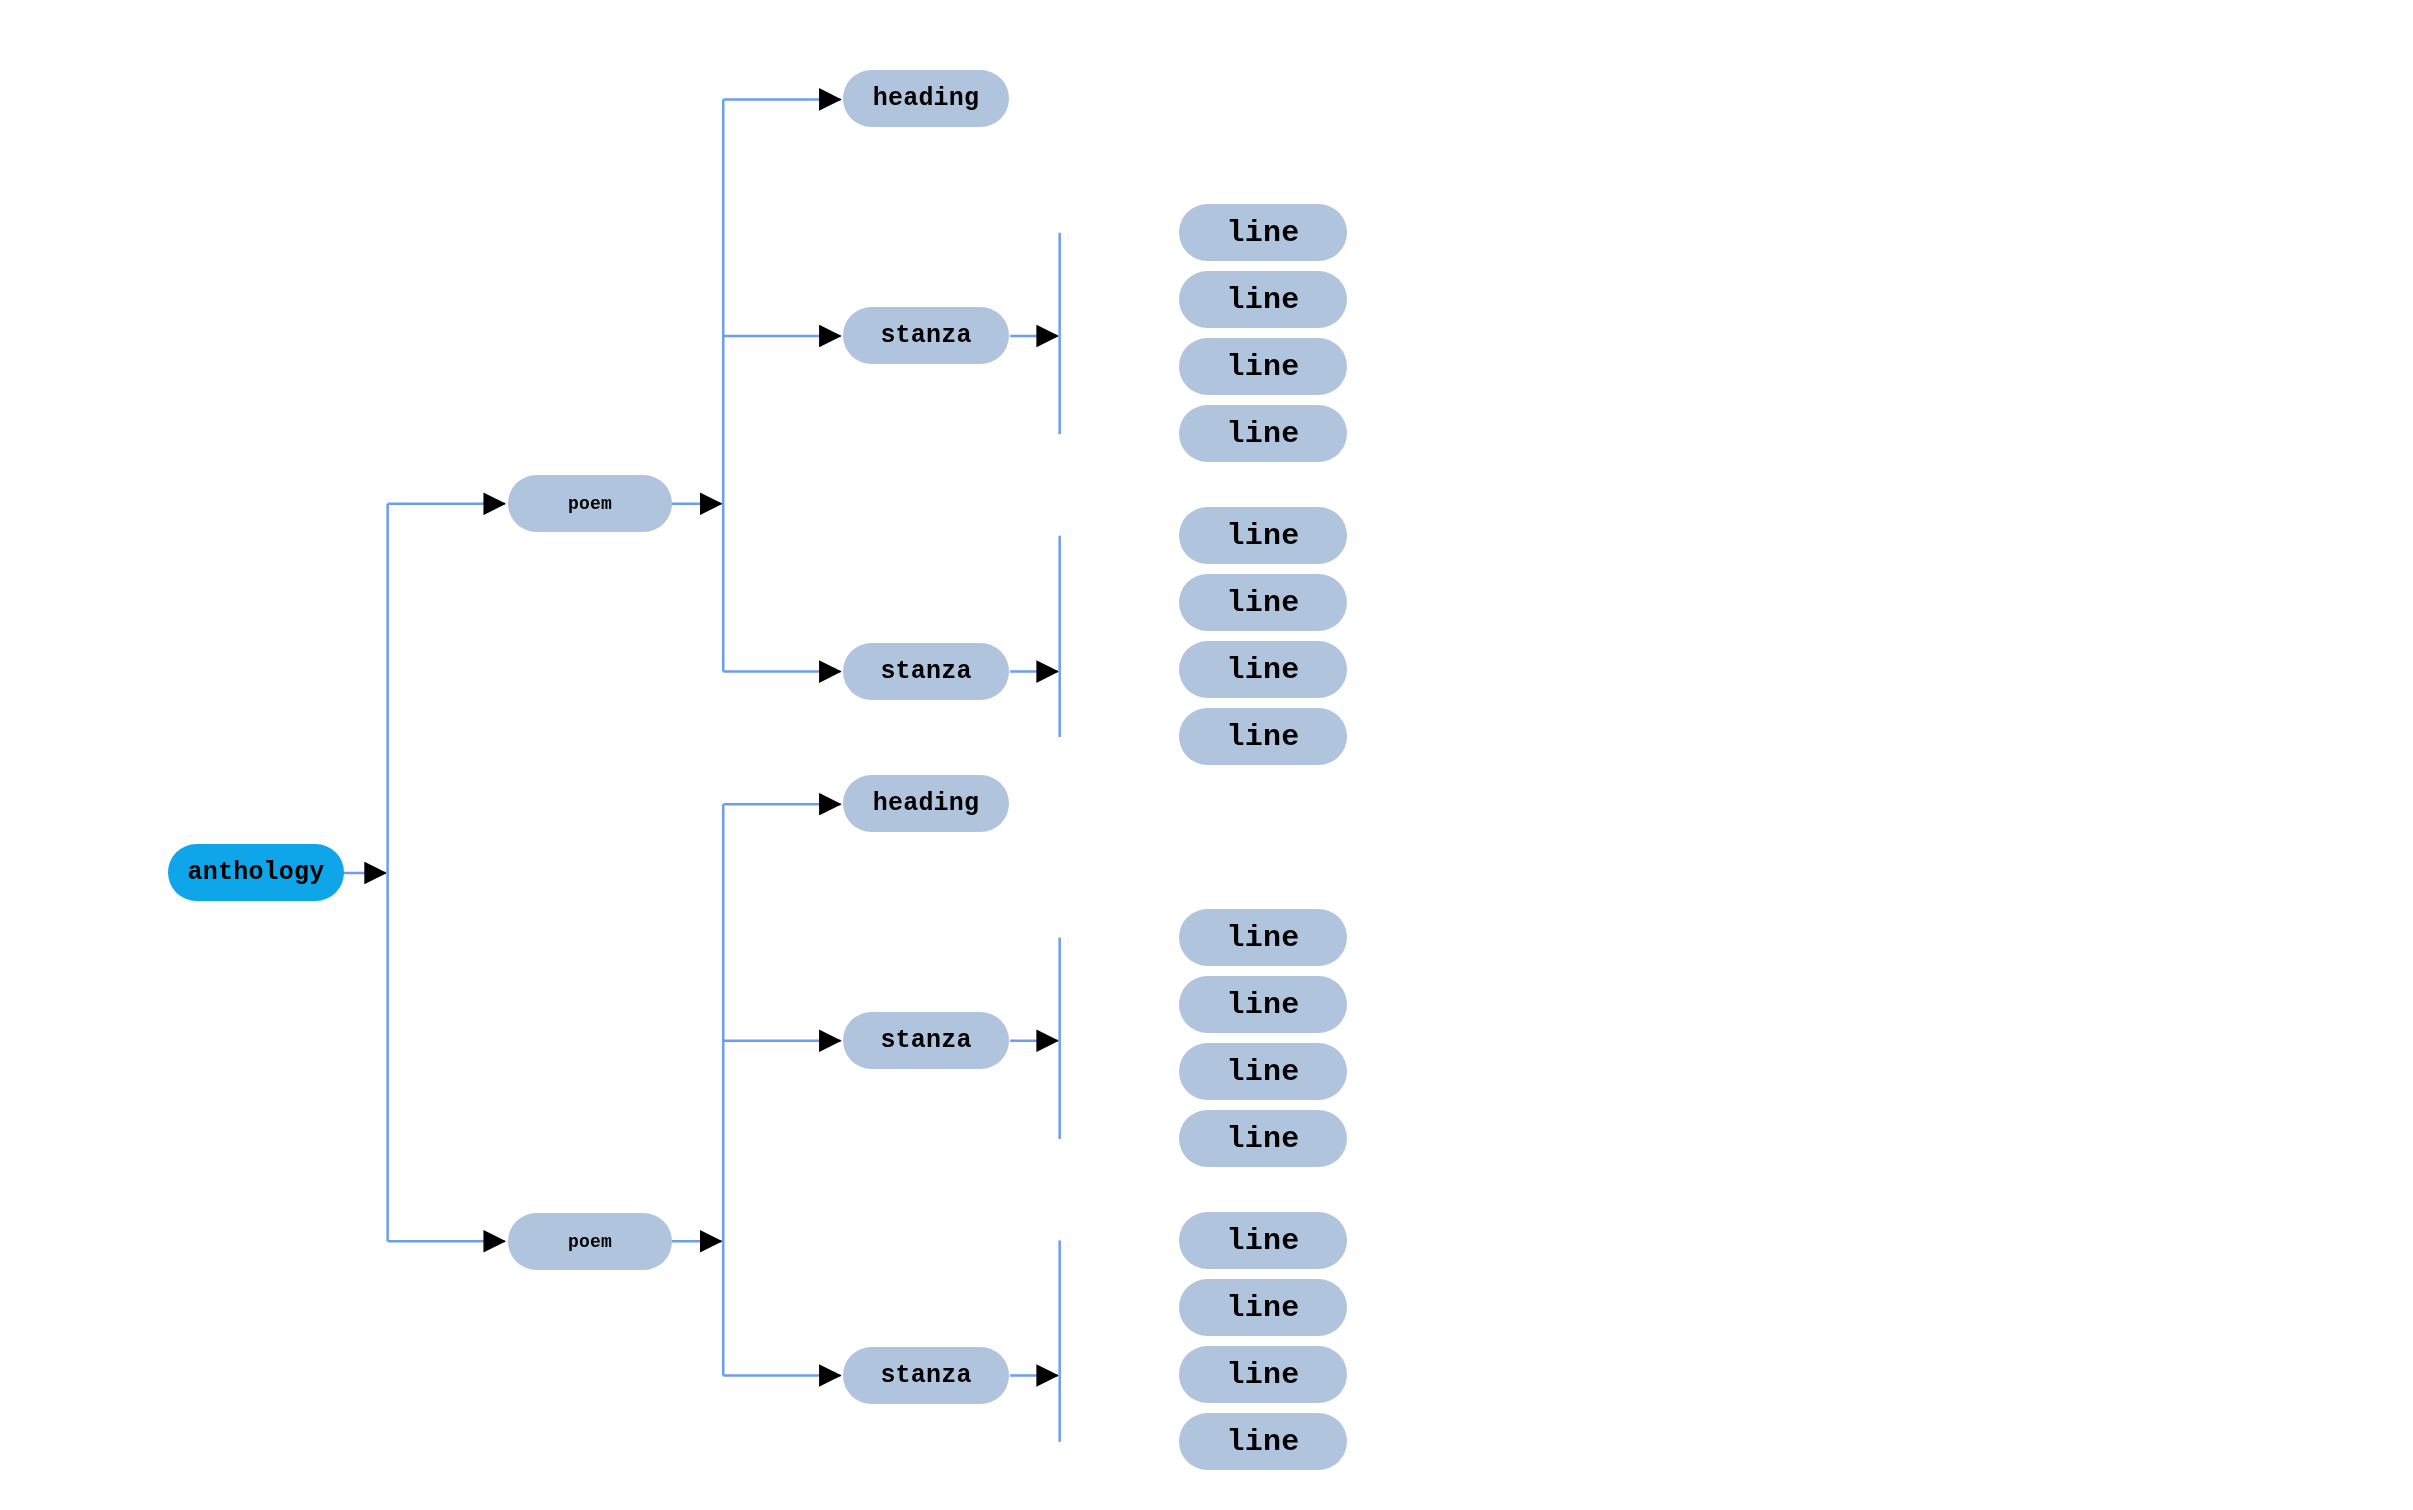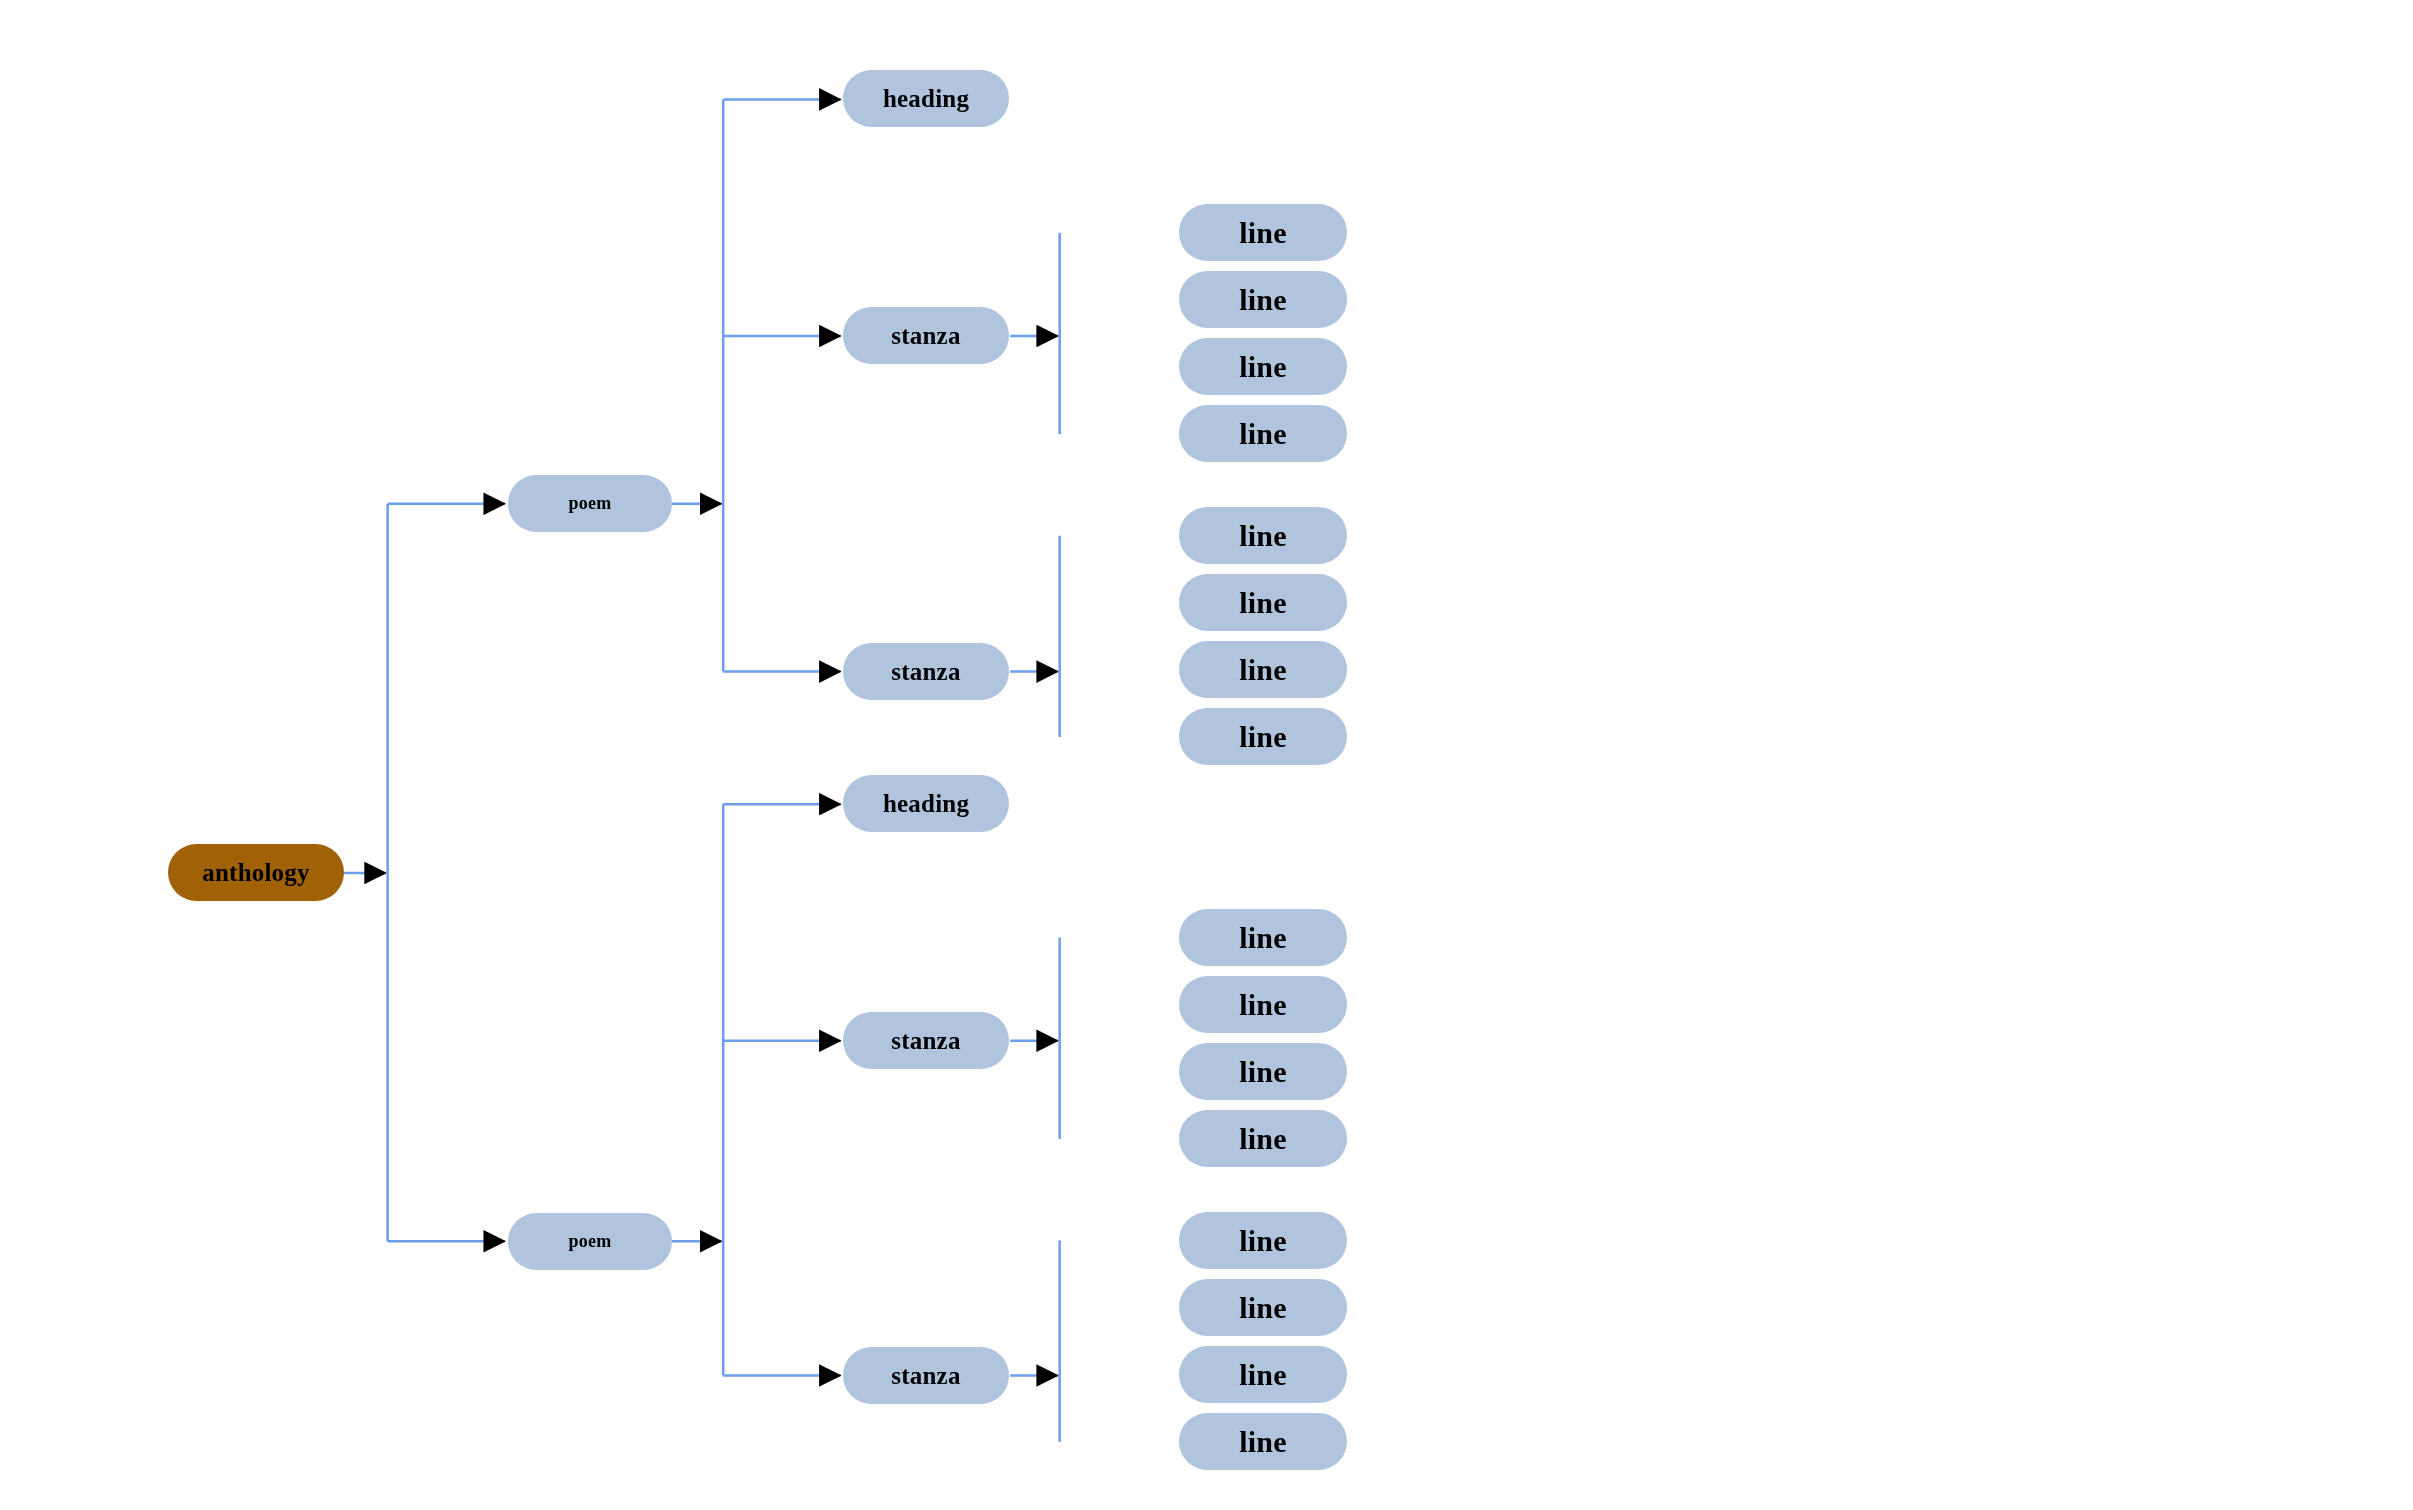--- a/index.html
+++ b/index.html
@@ -28,21 +28,21 @@
   .node {
     position: absolute;
     box-sizing: border-box;
     display: flex;
     align-items: center;
     justify-content: center;
     background: #b0c4de;
     border-radius: 838px;
     color: #000000;
     font-weight: bold;
-    font-family: Liberation Serif, serif;
+    font-family: Liberation Mono, monospace;
     letter-spacing: 0.2px;
     white-space: nowrap;
     user-select: none;
   }
   .node-lvl1 { font-size: 25px; }
   .node-lvl2 { font-size: 18px; }
   .node-lvl3 { font-size: 25px; }
   .node-lvl4 { font-size: 30px; }
 </style>
 </head>
@@ -74,21 +74,21 @@
         <line x1="462" y1="1479" x2="602" y2="1479" stroke="#6d9eeb" stroke-width="3" marker-end="url(#arrow)"></line>
         <line x1="862" y1="118" x2="1002" y2="118" stroke="#6d9eeb" stroke-width="3" marker-end="url(#arrow)"></line>
         <line x1="862" y1="400" x2="1002" y2="400" stroke="#6d9eeb" stroke-width="3" marker-end="url(#arrow)"></line>
         <line x1="862" y1="800" x2="1002" y2="800" stroke="#6d9eeb" stroke-width="3" marker-end="url(#arrow)"></line>
         <line x1="862" y1="958" x2="1002" y2="958" stroke="#6d9eeb" stroke-width="3" marker-end="url(#arrow)"></line>
         <line x1="862" y1="1240" x2="1002" y2="1240" stroke="#6d9eeb" stroke-width="3" marker-end="url(#arrow)"></line>
         <line x1="862" y1="1639" x2="1002" y2="1639" stroke="#6d9eeb" stroke-width="3" marker-end="url(#arrow)"></line>
       </g>
   </svg>
   <div id="node-layer">
-      <div class="node node-lvl1" style="left: 168px; top: 844px; width: 176px; height: 57px; background: #a16207; color: rgb(0, 0, 0);">
+      <div class="node node-lvl1" style="left: 168px; top: 844px; width: 176px; height: 57px; background: #0ea5e9; color: rgb(0, 0, 0);">
         <span>anthology</span>
       </div>
       <div class="node node-lvl2" style="left: 508px; top: 475px; width: 164px; height: 57px; background: rgb(176, 196, 222); color: rgb(0, 0, 0);">
         <span>poem</span>
       </div>
       <div class="node node-lvl2" style="left: 508px; top: 1213px; width: 164px; height: 57px; background: rgb(176, 196, 222); color: rgb(0, 0, 0);">
         <span>poem</span>
       </div>
       <div class="node node-lvl3" style="left: 843px; top: 70px; width: 166px; height: 57px; background: rgb(176, 196, 222); color: rgb(0, 0, 0);">
         <span>heading</span>

